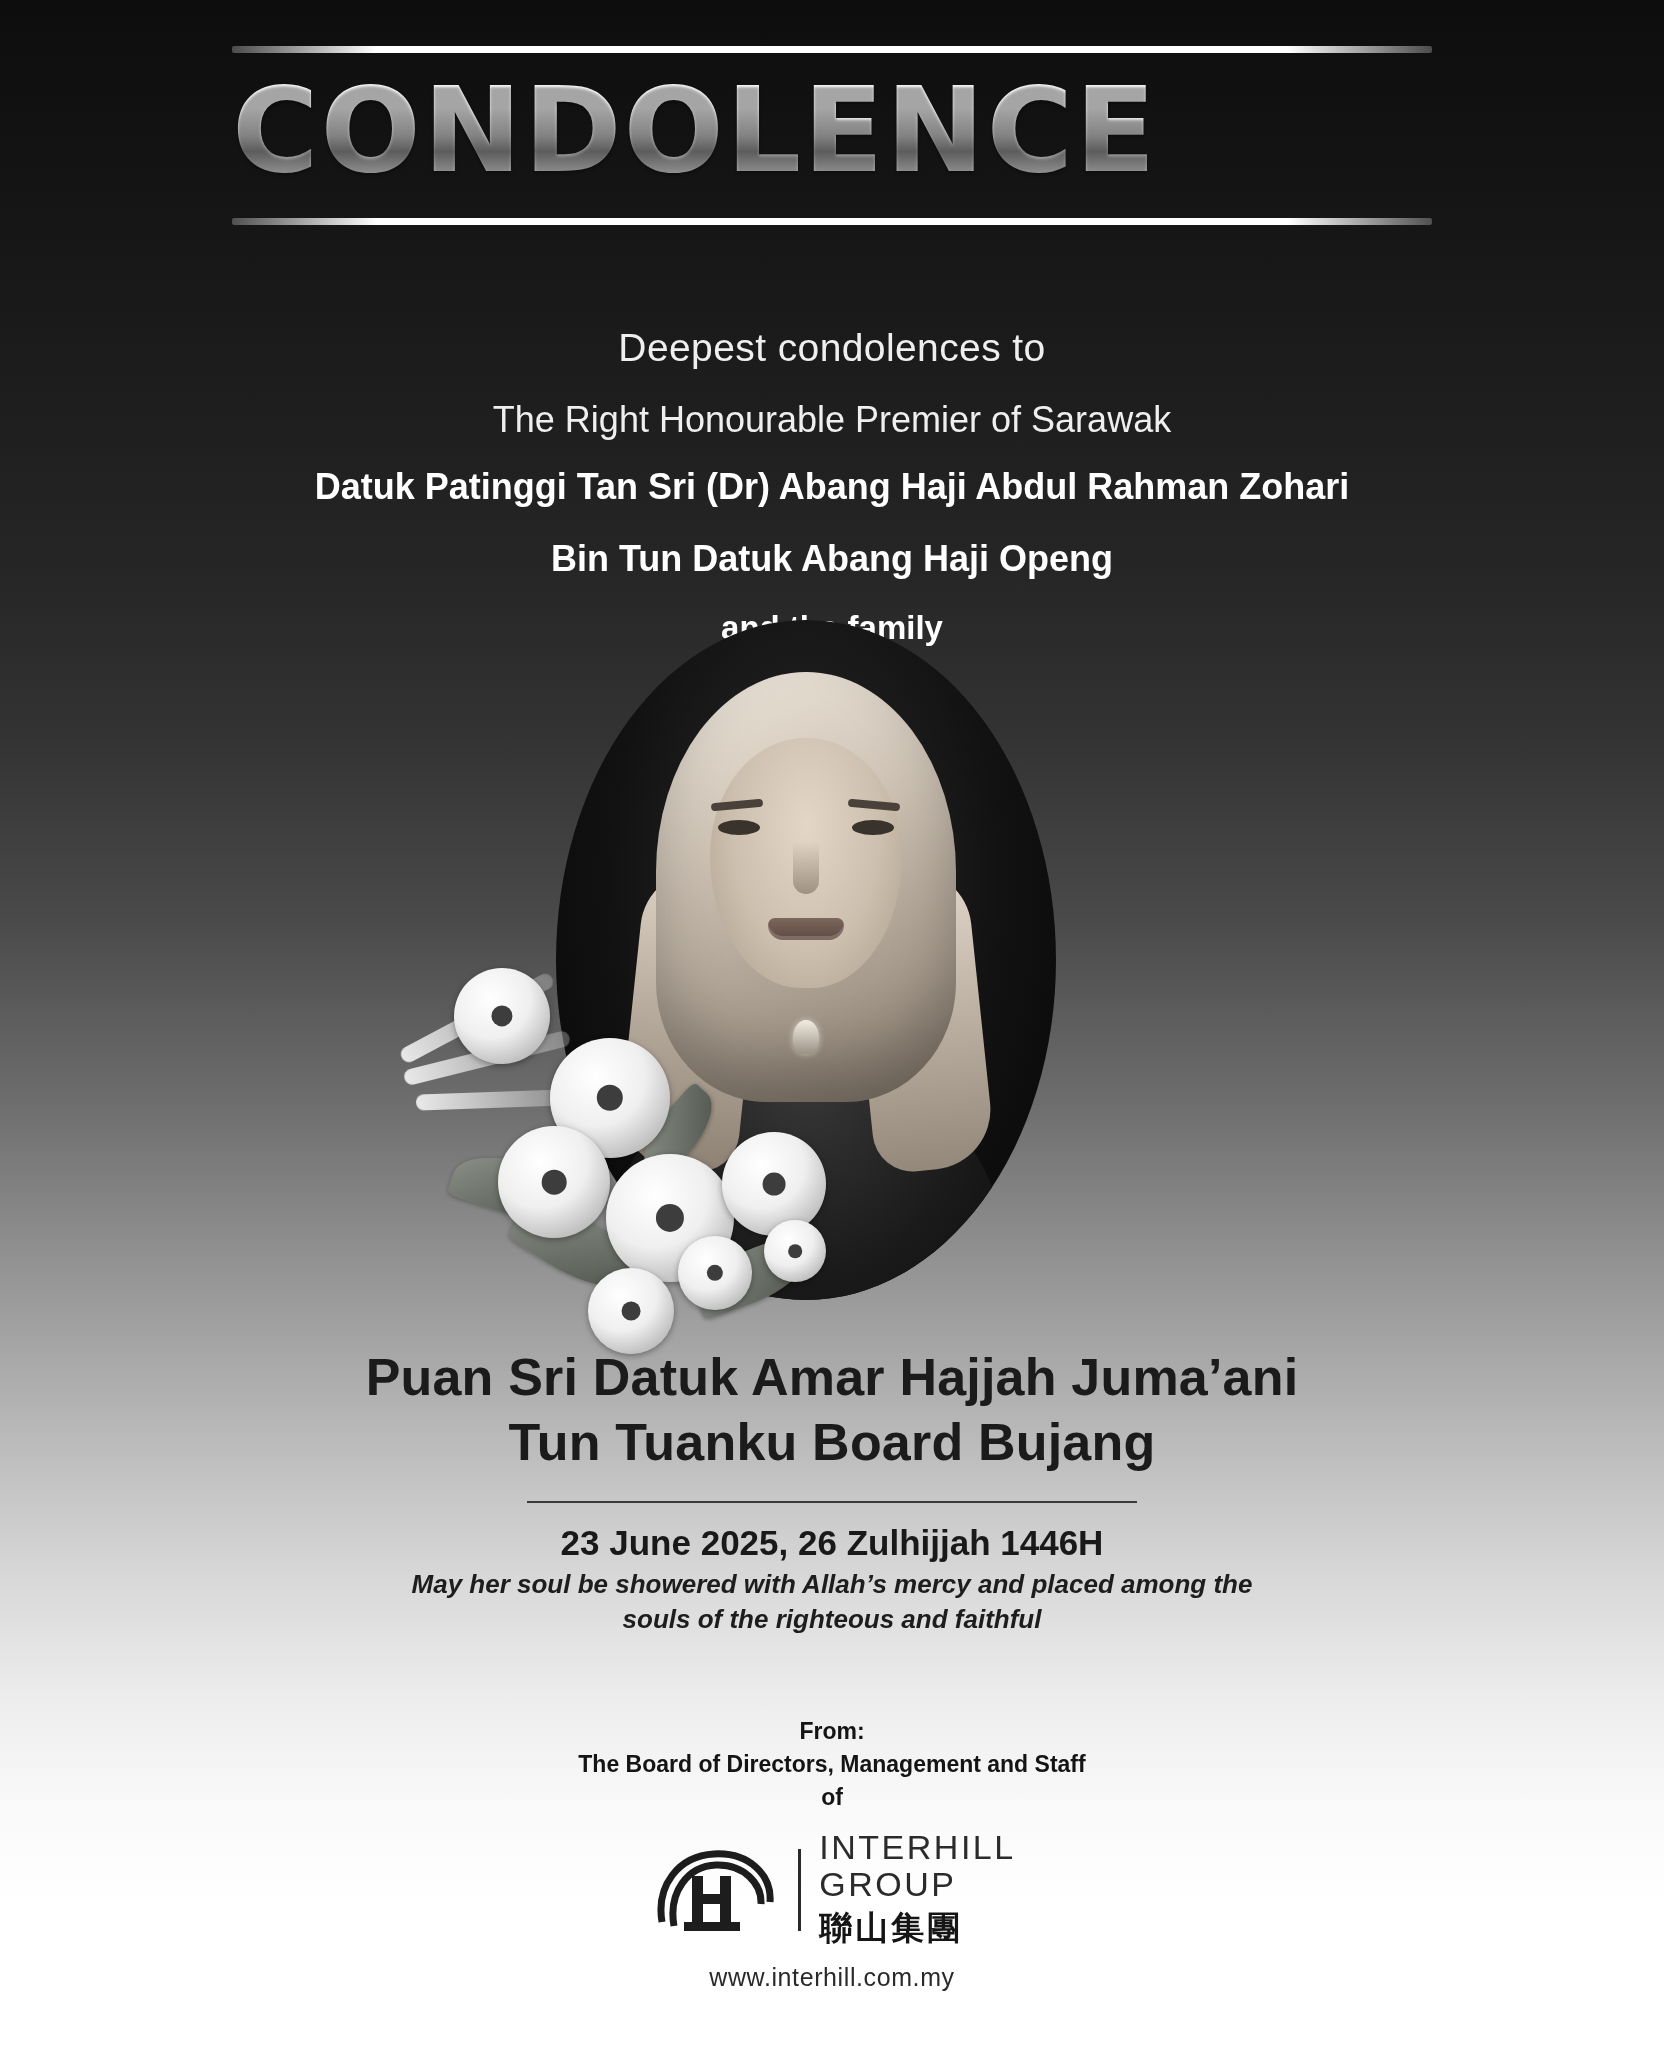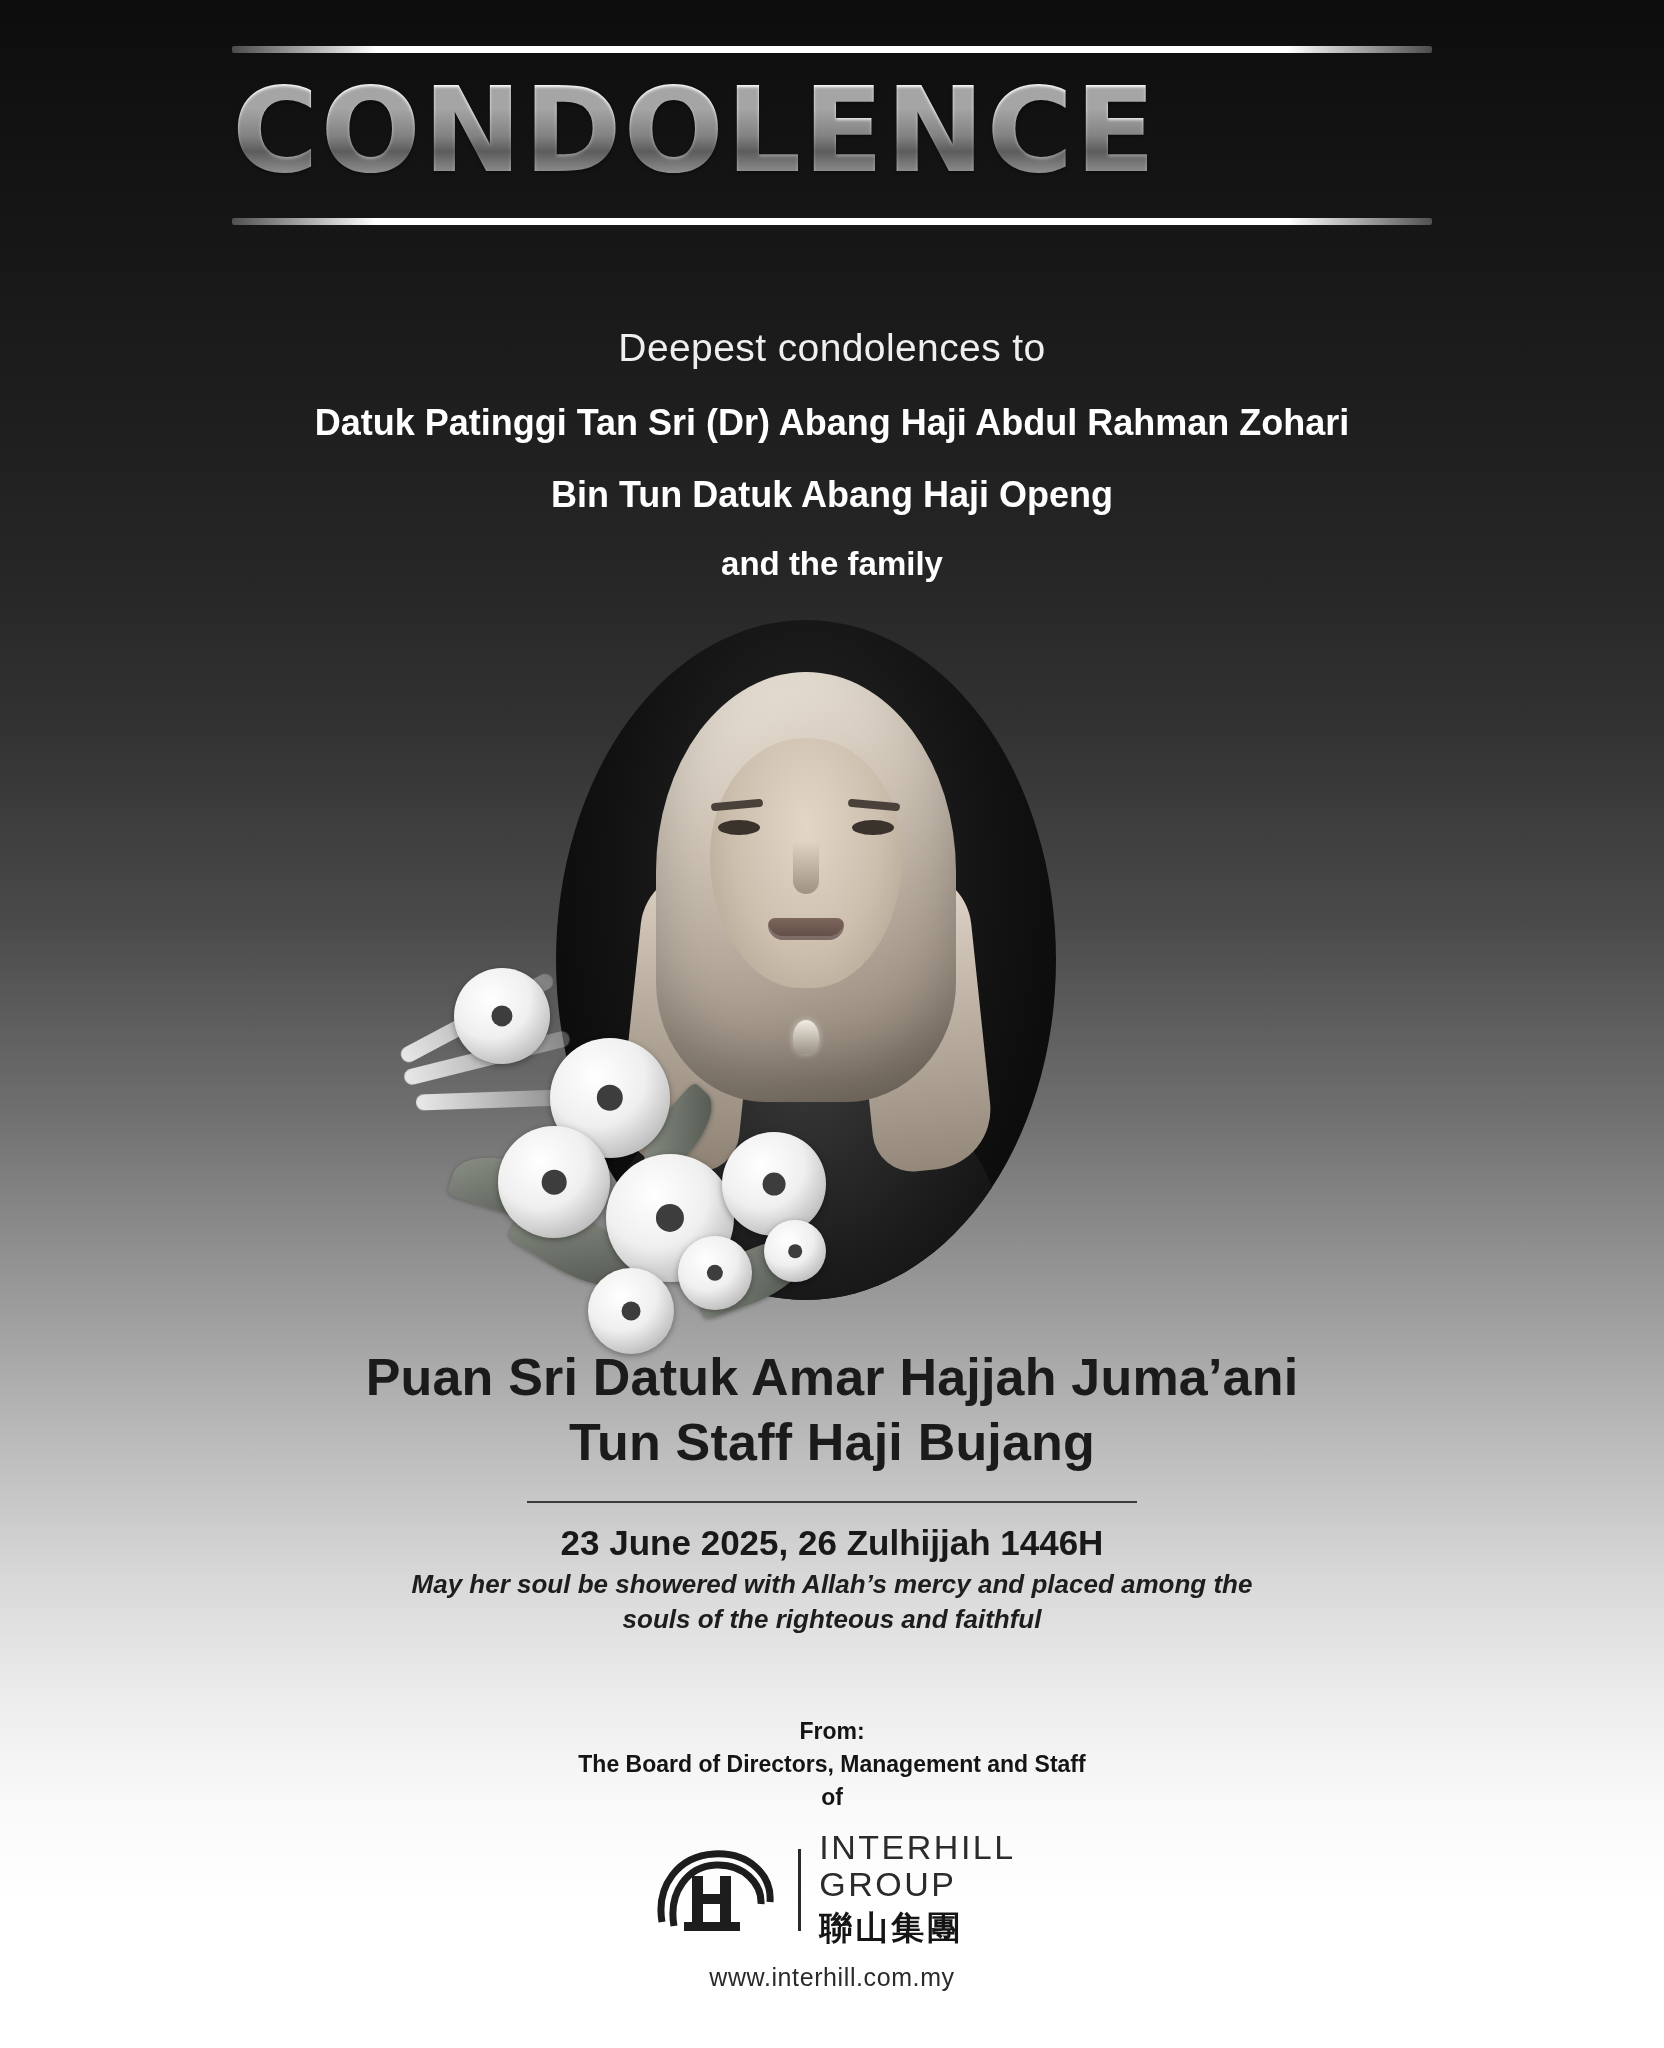--- a/index.html
+++ b/index.html
@@ -344,20 +344,21 @@
 <div class="poster">
 
   <div class="title-wrap">
     <div class="rule"></div>
     <div class="main-title">CONDOLENCE</div>
     <div class="rule bottom"></div>
   </div>
 
   <div class="intro">
     <div class="line-1">Deepest condolences to</div>
+    <div class="line-2">The Right Honourable Premier of Sarawak</div>
     <div class="name-strong">Datuk Patinggi Tan Sri (Dr) Abang Haji Abdul Rahman Zohari</div>
     <div class="name-strong">Bin Tun Datuk Abang Haji Openg</div>
     <div class="family">and the family</div>
   </div>
 
   <div class="portrait-area">
     <div class="oval">
       <div class="body-dark"></div>
       <div class="hijab-drape-l"></div>
       <div class="hijab-drape-r"></div>
@@ -388,21 +389,21 @@
       <div class="bloom" style="left:214px; top:204px; width:128px; height:128px;"></div>
       <div class="bloom" style="left:330px; top:182px; width:104px; height:104px;"></div>
       <div class="bloom" style="left:196px; top:318px; width:86px;  height:86px;"></div>
       <div class="bloom" style="left:286px; top:286px; width:74px;  height:74px;"></div>
       <div class="bloom" style="left:372px; top:270px; width:62px;  height:62px;"></div>
     </div>
   </div>
 
   <div class="deceased">
     <div class="nm">Puan Sri Datuk Amar Hajjah Juma’ani</div>
-    <div class="nm">Tun Staff Haji Bujang</div>
+    <div class="nm">Tun Tuanku Board Bujang</div>
     <div class="sep-rule"></div>
     <div class="date">23 June 2025, 26 Zulhijjah 1446H</div>
     <div class="prayer">
       <span>May her soul be showered with Allah’s mercy and placed among the</span><br>
       <span>souls of the righteous and faithful</span>
     </div>
   </div>
 
   <div class="from-block">
     <div class="f1">From:</div>

